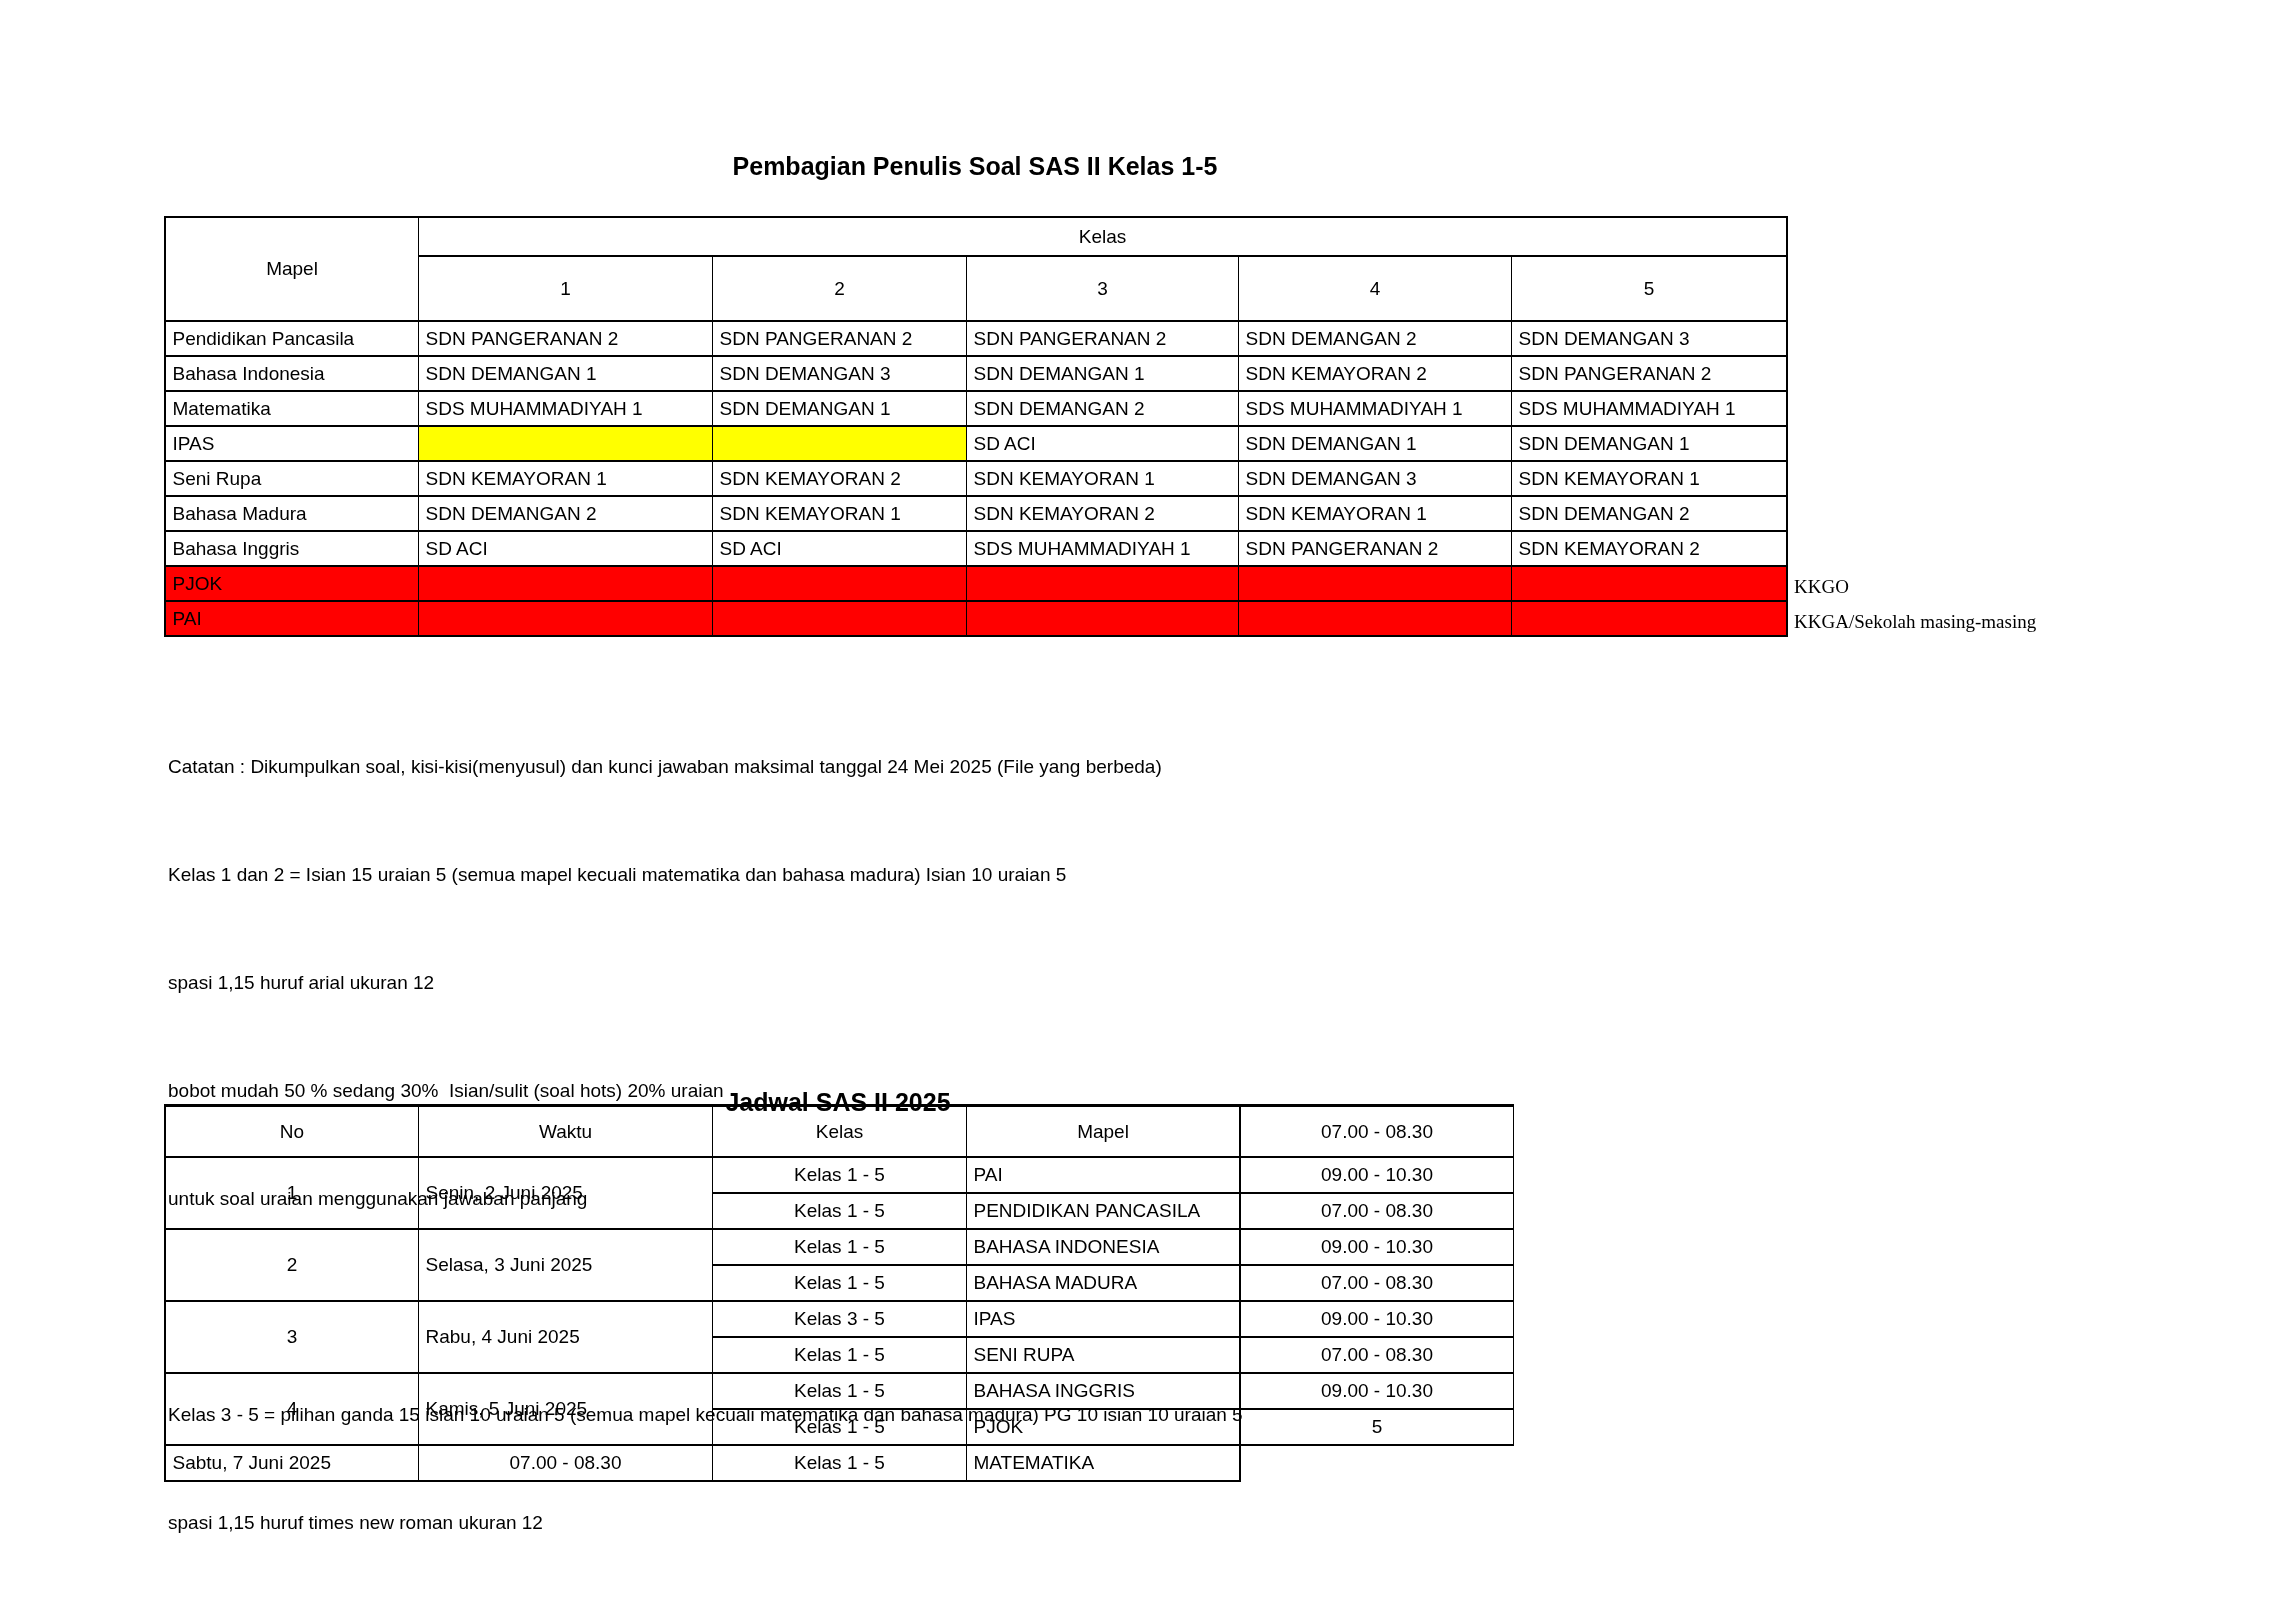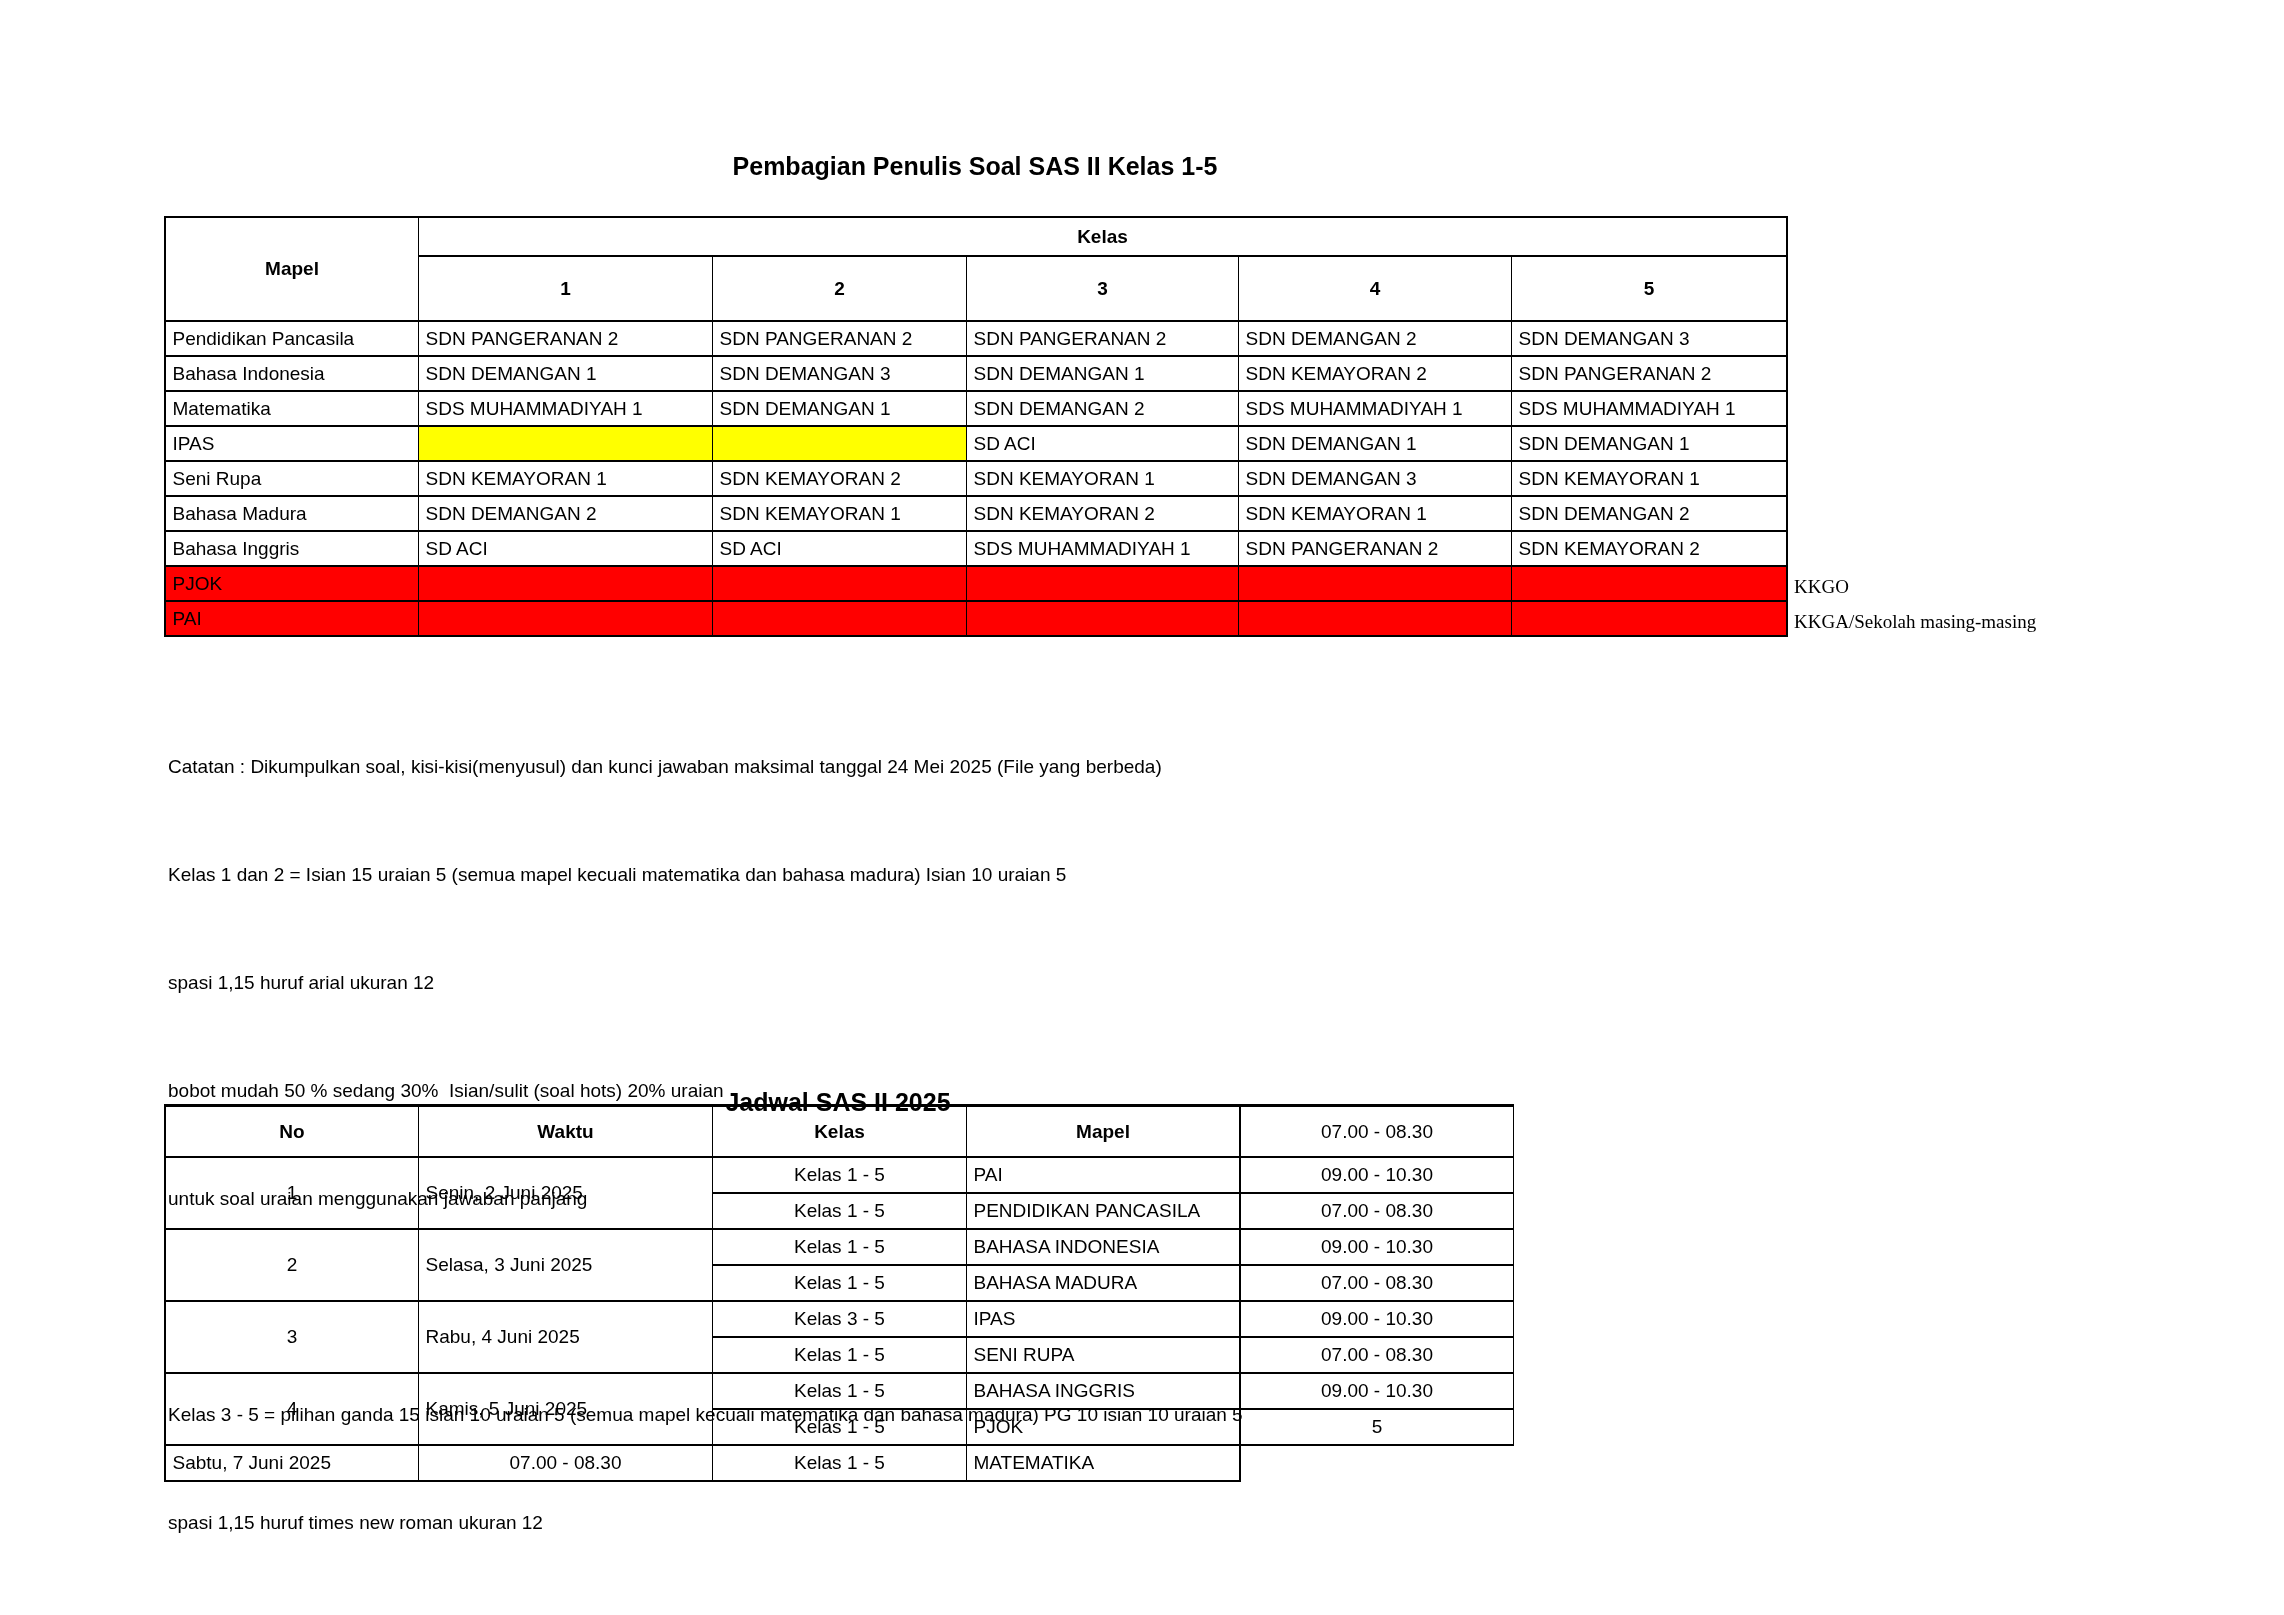--- a/index.html
+++ b/index.html
@@ -26,21 +26,21 @@
     border-top:2px solid #000; border-left:2px solid #000;
   }
   .t1 > div, .t2 > div {
     border-right:1.3px solid #000; border-bottom:2px solid #000;
     display:flex; align-items:center;
     font-size:19px;
     overflow:hidden; white-space:nowrap;
   }
   .t1 > div.col-last, .t2 > div.col-last { border-right:2px solid #000; }
   .t1 > div.hdr-sep, .t2 > div.hdr-sep { border-bottom:2.6px solid #000; }
-  .hdr { font-weight:bold; justify-content:center; }
+  .hdr { font-weight:normal; justify-content:center; }
   .al-left { justify-content:flex-start; padding-left:6.5px; }
   .al-center { justify-content:center; }
   .cell-mapel-span { grid-column:1; grid-row:1 / 3; }
   .cell-kelas-span { grid-column:2 / 7; grid-row:1; }
   .bg-yellow { background:var(--c-yellow,#ffff00); }
   .bg-red { background:var(--c-red,#ff0000); }
 
   .side-note {
     left:1794px; height:35px; display:flex; align-items:center;
     font-size:19px; white-space:nowrap;font-family:Liberation Serif, serif;

